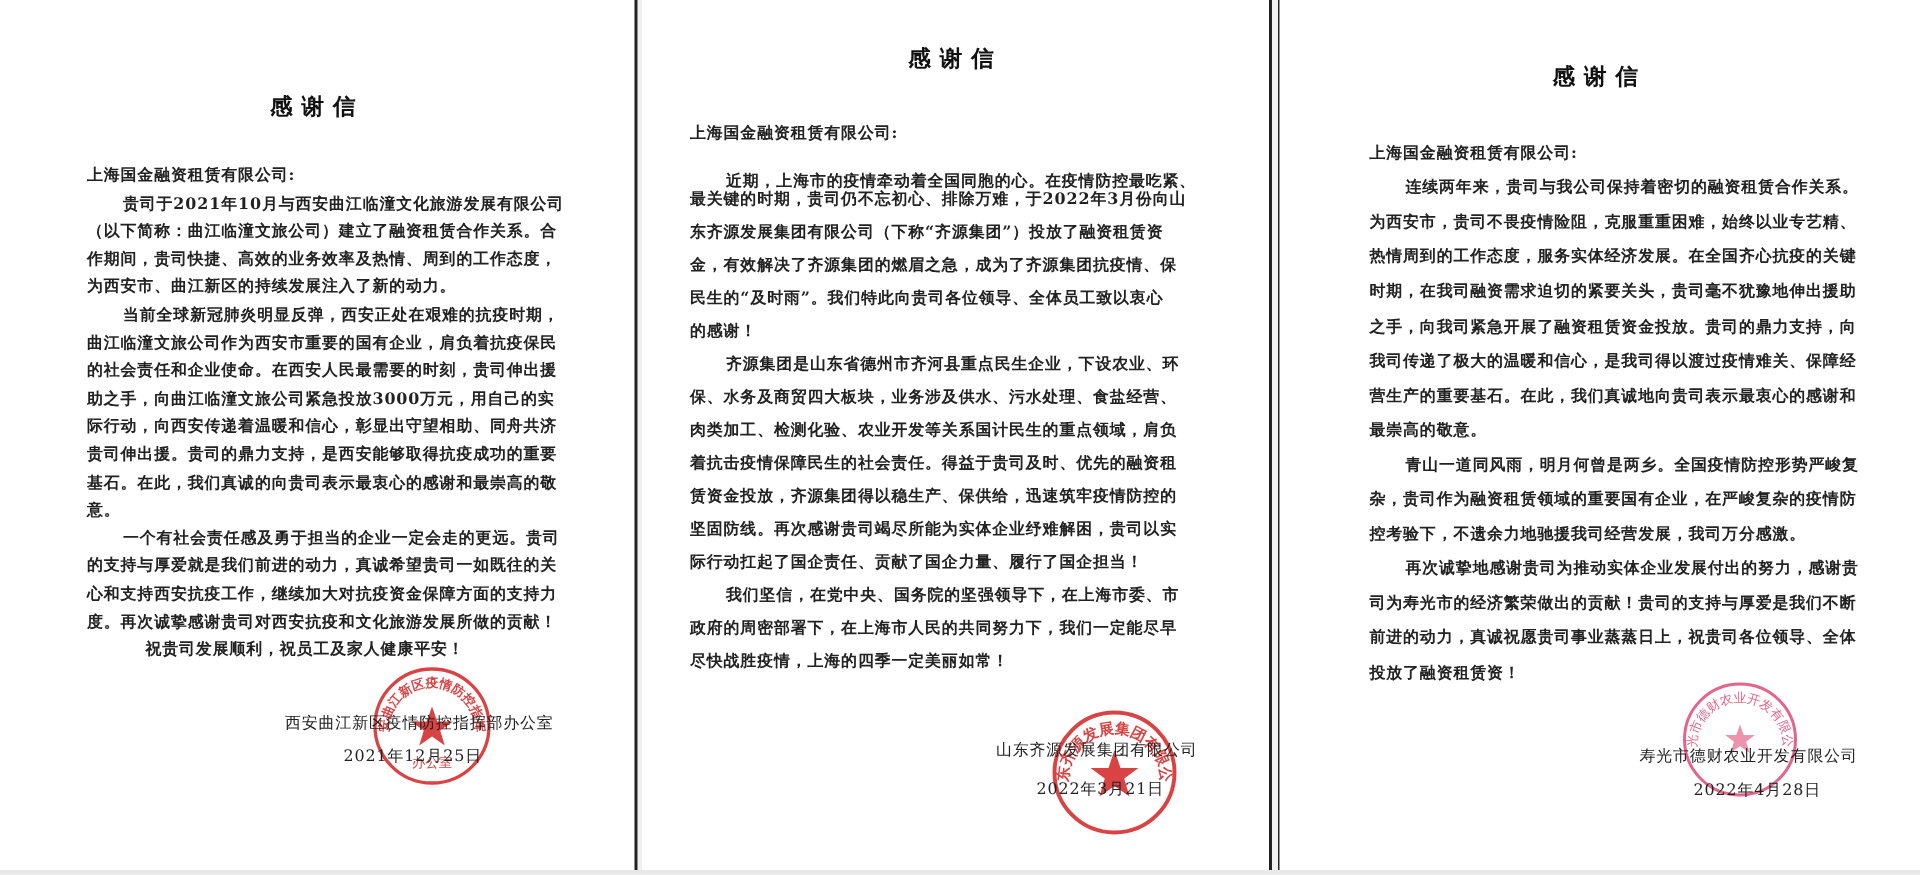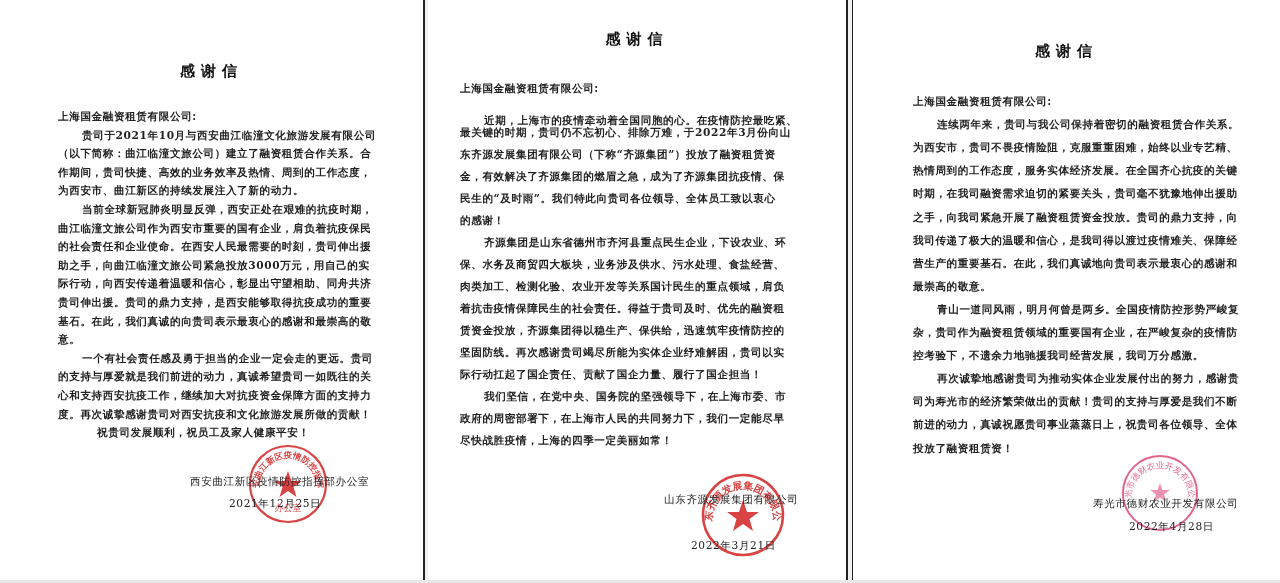--- a/index.html
+++ b/index.html
@@ -166,21 +166,21 @@
   </div>
   <svg class="seal" style="left:272px; top:472px;" width="86" height="86" viewBox="0 0 86 86">
     <circle cx="43" cy="43" r="40" fill="none" stroke="#d42a2a" stroke-width="2.6"></circle>
     <defs>
         <path id="arc2" d="M 12 48 A 31 31 0 1 1 74 48"></path>
       </defs>
     <text font-size="10" fill="#d42a2a" font-weight="bold"><textPath href="#arc2" startOffset="50%" text-anchor="middle">山东齐源发展集团有限公司</textPath></text>
     <polygon points="43,28 47,40 59,40 49.5,47 53,59 43,52 33,59 36.5,47 27,40 39,40" fill="#d42a2a"></polygon>
   </svg>
   <div class="sig" style="left:236px; top:493px;">山东齐源发展集团有限公司</div>
-  <div class="sig" style="left:263px; top:519px;margin-top:20px;">2022年3月21日</div>
+  <div class="sig" style="left:263px; top:519px;">2022年3月21日</div>
 </div>
 
 <div class="page p3">
   <div class="title" style="top:42px;">感谢信</div>
   <div class="body" style="left:60px; top:95px; width:360px;">
     <div class="line" style="top:0;">
         <span>上海国金融资租赁有限公司:</span>
       </div>
     <div id="l3lines" style="position: absolute; left: 0px; top: 0px;">
         <div class="line" style="top: 23.1px;">

